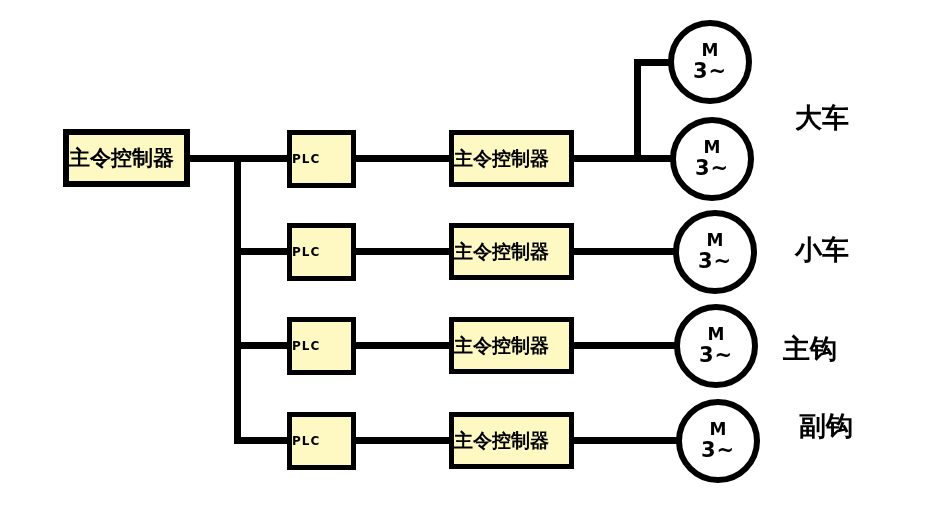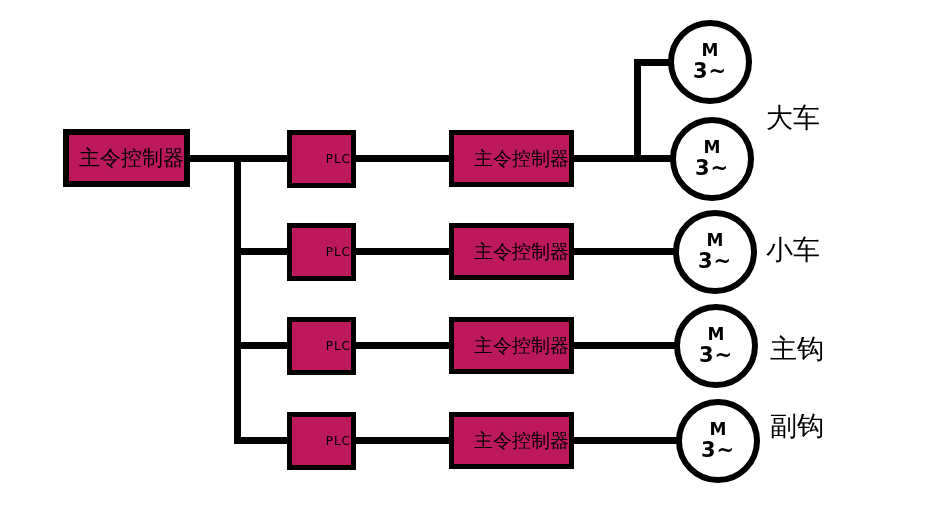--- a/index.html
+++ b/index.html
@@ -10,25 +10,25 @@
     background: #ffffff;
     font-family: "DejaVu Sans", "Liberation Sans", sans-serif;
     color: #000000;
     overflow: hidden;
   }
   .hline, .vline { position: absolute; background: #000000; }
   .box {
     position: absolute;
     box-sizing: border-box;
     border: 5px solid #000000;
-    background: #be185d;
+    background: #fef9c3;
     display: flex;
     align-items: center;
-    justify-content: flex-end;
-    font-weight: normal;
+    justify-content: flex-start;
+    font-weight: bold;
     text-align: center;
     white-space: nowrap;
   }
   .box.master { border-width: 6px; font-size: 21px; }
   .box.plc   { font-size: 12px; letter-spacing: 1px; }
   .box.ctrl  { font-size: 19px; }
   .motor {
     position: absolute;
     box-sizing: border-box;
     width: 84px;
@@ -40,22 +40,23 @@
     flex-direction: column;
     align-items: center;
     justify-content: center;
     font-weight: bold;
   }
   .motor .m-letter { font-size: 17px; line-height: 19px; }
   .motor .m-phase  { font-size: 21px; line-height: 23px; letter-spacing: 1px; }
   .glabel {
     position: absolute;
     font-size: 27px;
-    font-weight: normal;
+    font-weight: bold;
     white-space: nowrap;
+    margin-left: 29px;
   }
 </style>
 </head>
 <body>
 
 <div id="canvas">
 
   <div class="hline" style="left:186px; top:155px; width:106px; height:7px;"></div>
   <div class="vline" style="left:234px; top:155px; width:7px; height:289px;"></div>
 
@@ -124,16 +125,16 @@
     <span class="m-letter">M</span>
     <span class="m-phase">3~</span>
   </div>
   <div class="motor" style="left:676px; top:399px;">
     <span class="m-letter">M</span>
     <span class="m-phase">3~</span>
   </div>
 
   <div class="glabel" style="left:766px; top:100px;">大车</div>
   <div class="glabel" style="left:766px; top:232px;">小车</div>
-  <div class="glabel" style="left:770px; top:331px;">主钩</div>
+  <div class="glabel" style="left:754px; top:331px;">主钩</div>
   <div class="glabel" style="left:770px; top:408px;">副钩</div>
 
 </div>
 
 </body></html>

